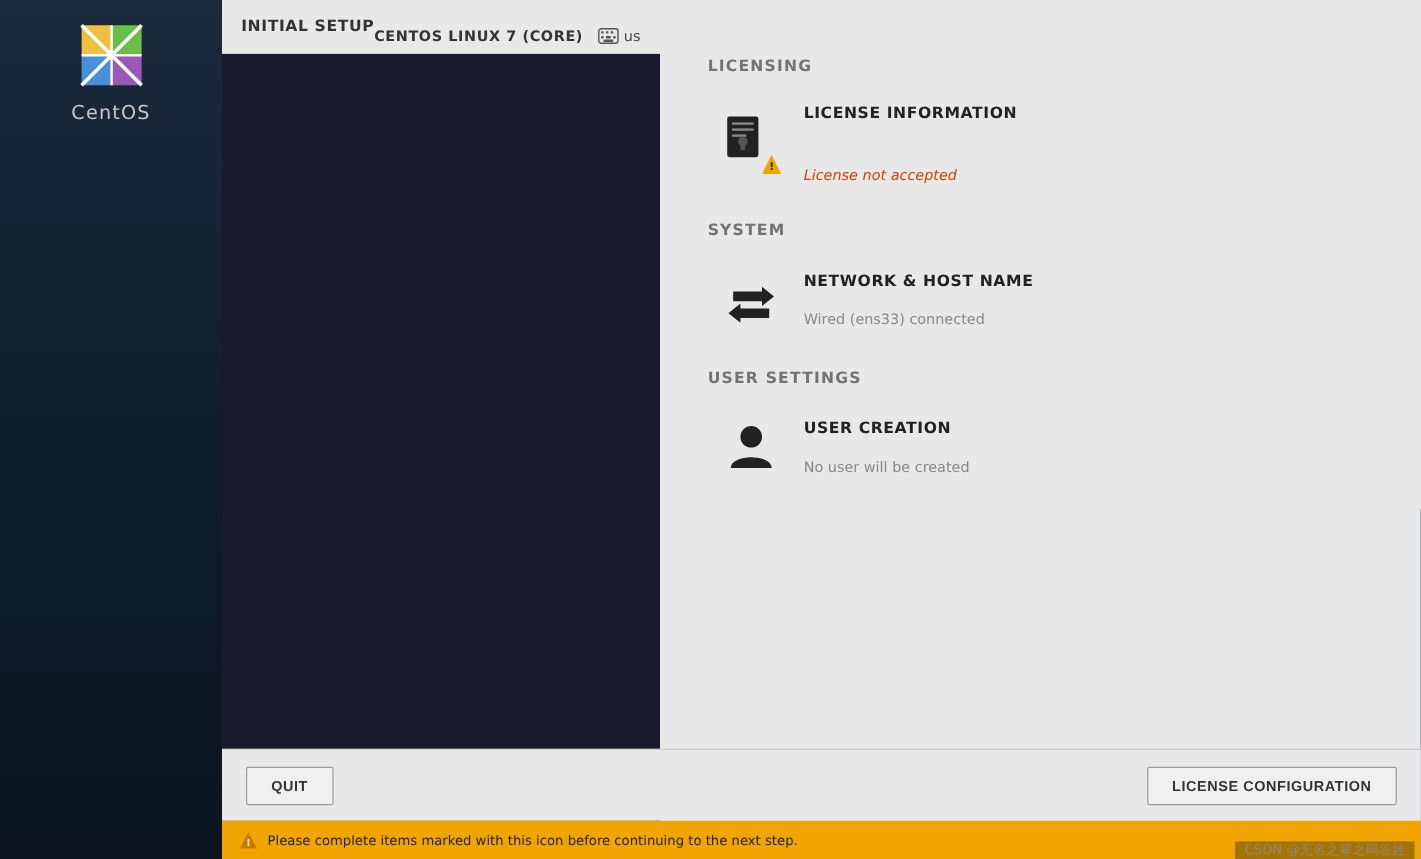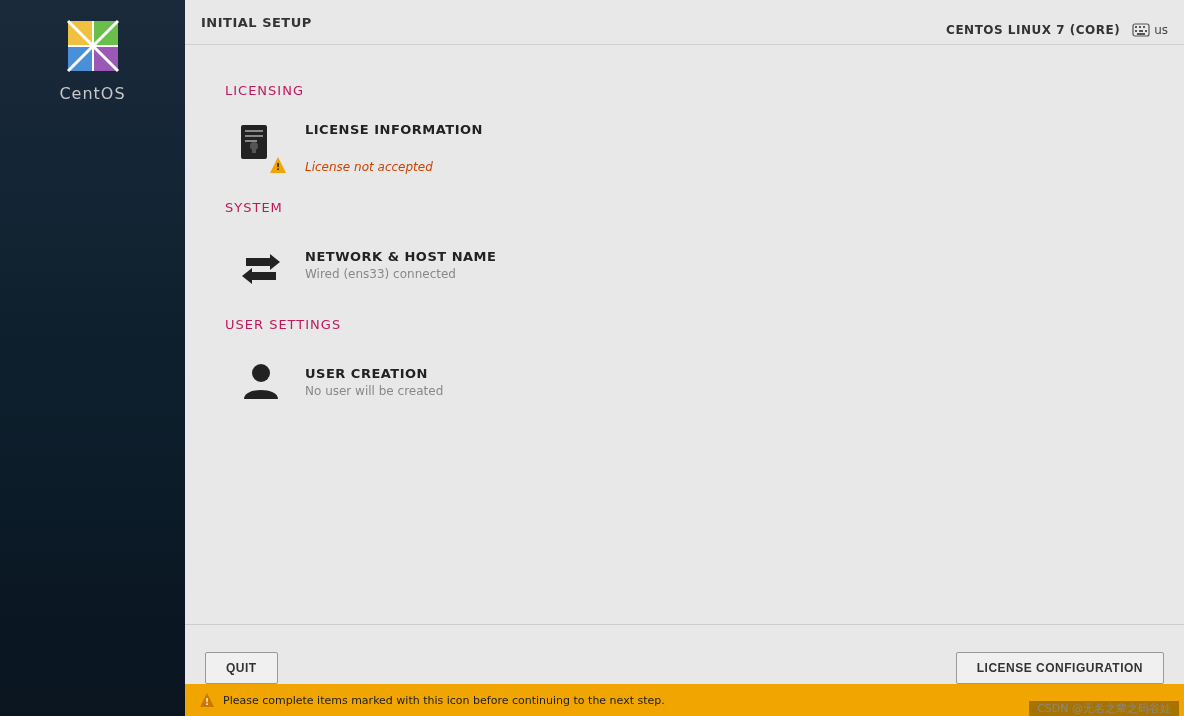--- a/index.html
+++ b/index.html
@@ -40,21 +40,20 @@
       color: #c8c8c8;
       font-size: 16px;
       font-weight: 500;
       letter-spacing: 1px;
     }
 
     
     .main-area {
       flex: 1;
       display: flex;
-      flex-direction: column;
       height: 100%;
       position: relative;
     }
 
     
     .top-bar {
       height: 45px;
       background: #e8e8e8;
       display: flex;
       align-items: center;
@@ -96,25 +95,25 @@
     .content-panel {
       flex: 1;
       background: #e8e8e8;
       padding: 24px 40px;
       overflow-y: auto;
       padding-bottom: 80px;
     }
 
     .section-heading {
       font-size: 13px;
-      font-weight: 400;
-      color: #be185d;
+      font-weight: 700;
+      color: #737373;
       letter-spacing: 1px;
       margin-bottom: 16px;
-      margin-top: 14px;
+      margin-top: 24px;
     }
 
     .config-item {
       display: flex;
       align-items: center;
       gap: 18px;
       margin-bottom: 8px;
       padding: 8px 10px;
       cursor: pointer;
       border-radius: 2px;
@@ -125,21 +124,21 @@
       height: 52px;
       display: flex;
       align-items: center;
       justify-content: center;
       flex-shrink: 0;
     }
 
     .item-text {
       display: flex;
       flex-direction: column;
-      gap: 3px;
+      gap: 17px;
     }
 
     .item-title {
       font-size: 13px;
       font-weight: 700;
       color: #222;
       letter-spacing: 0.5px;
     }
 
     .item-subtitle {
@@ -164,21 +163,21 @@
       left: 0;
       right: 0;
       display: flex;
       flex-direction: column;
     }
 
     .button-bar {
       height: 60px;
       background: #e8e8e8;
       display: flex;
-      align-items: flex-end;
+      align-items: center;
       justify-content: space-between;
       padding: 0 20px;
       border-top: 1px solid #ccc;
     }
 
     .btn {
       padding: 8px 20px;
       font-size: 12px;
       font-weight: 600;
       letter-spacing: 0.5px;

